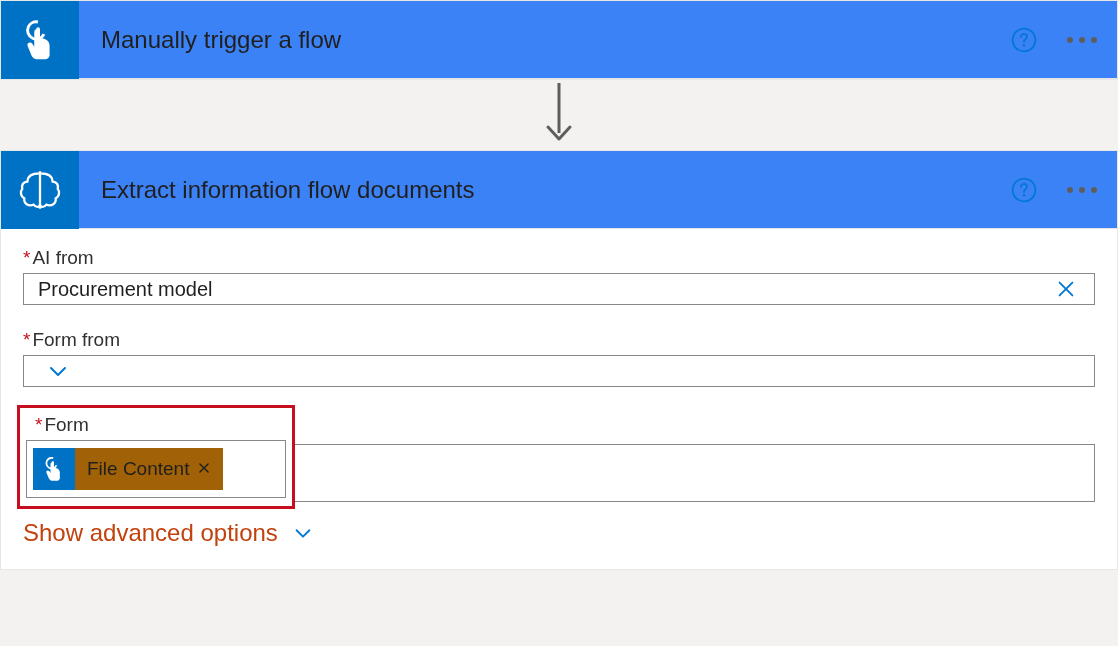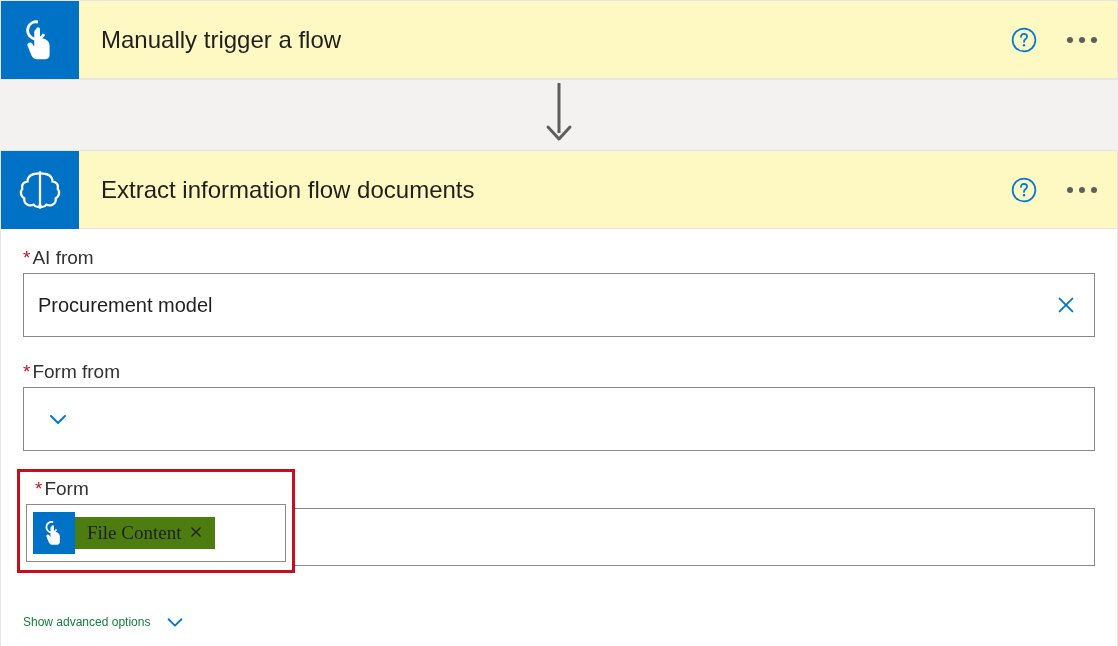--- a/index.html
+++ b/index.html
@@ -16,21 +16,21 @@
   }
   .card {
     background: #fff;
     border: 1px solid #e6e6e6;
     width: 100%;
   }
   .card-header {
     display: flex;
     align-items: center;
     height: 78px;
-    background: #fef9c3;
+    background: #3b82f6;
     border-bottom: 1px solid #e6e6e6;
     padding-right: 20px;
   }
   .card-icon-box {
     width: 78px;
     height: 78px;
     background: #0072C6;
     display: flex;
     align-items: center;
     justify-content: center;
@@ -83,21 +83,21 @@
     color: #323130;
     margin-bottom: 4px;
     display: block;
   }
   .req-star { color: #c50f1f; margin-right: 2px;}
   .input-row {
     display: flex;
     align-items: center;
     border: 1px solid #8a8886;
     background: #fff;
-    height: 64px;
+    height: 32px;
     padding: 0 8px 0 14px;
   }
   .input-row .value {
     flex: 1;
     font-size: 20px;
     color: #201f1e;
   }
   .input-row .trailing-btn {
     width: 40px;
     display: flex;
@@ -109,24 +109,23 @@
     border: 1px solid #8a8886;
     background: #fff;
     min-height: 58px;
     display: flex;
     align-items: center;
     padding: 6px 6px;
   }
   .token-chip {
     display: inline-flex;
     align-items: center;
-    background: #4d7c0f;
-    height: 32px;
+    background: #a16207;
+    height: 42px;
     padding-right: 12px;
-    font-family: Liberation Serif, serif;
   }
   .token-chip-icon {
     width: 42px;
     height: 42px;
     background: #0072C6;
     display: flex;
     align-items: center;
     justify-content: center;
     margin-right: 12px;
   }
@@ -144,24 +143,23 @@
     padding: 6px 6px 8px 6px;
     margin: -6px -6px 0 -6px;
     display: inline-block;
     width: 278px;
   }
   .highlight-box .field-label { margin-left: 9px; }
   .show-advanced {
     display: inline-flex;
     align-items: center;
     gap: 14px;
-    color: #15803d;
-    font-size: 12px;
+    color: #c2410c;
+    font-size: 24px;
     cursor: pointer;
-    margin-top: 28px;
   }
 
   
   .form-row-wrap {
     position: relative;
   }
   .full-input-under {
     position: absolute;
     left: 0; right: 0;
     top: 33px;

